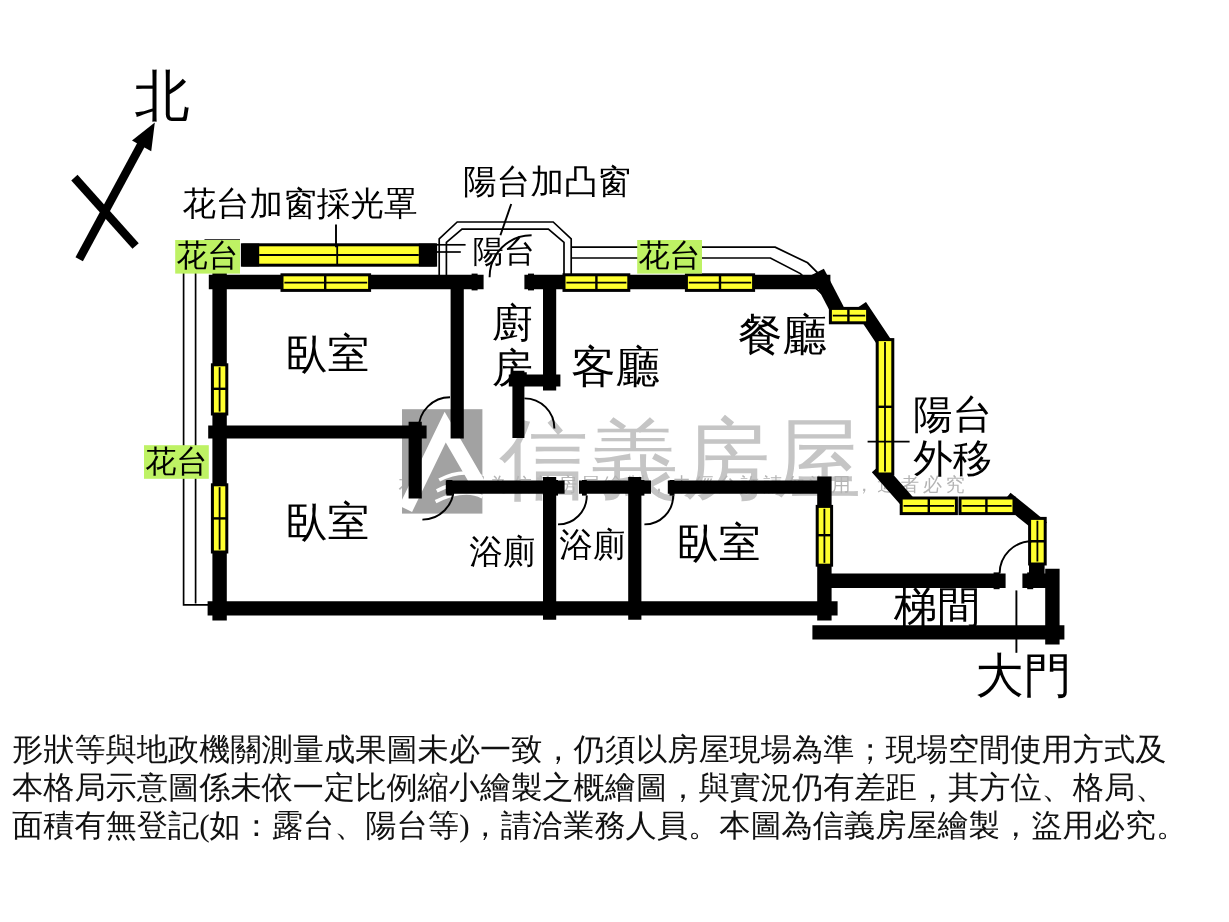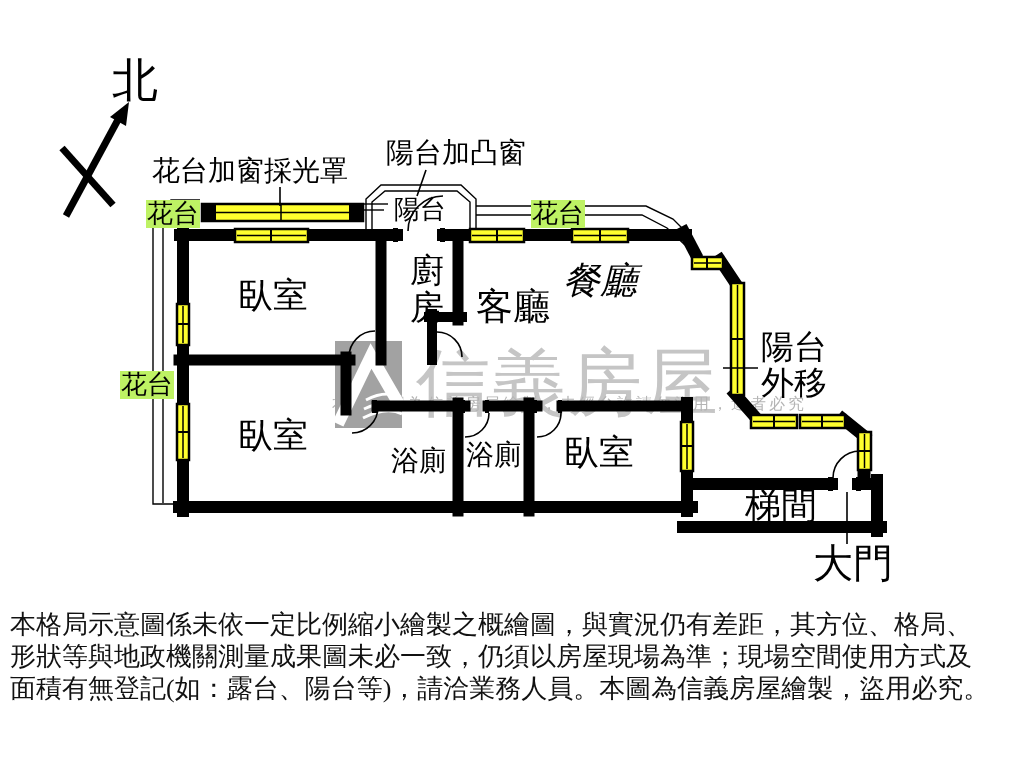--- a/index.html
+++ b/index.html
@@ -171,33 +171,33 @@
   <div class="lbl onwhite" style="left:120px;top:371px;font-size:26px;">花台</div>
 
   <div class="lbl" style="left:394px;top:196px;font-size:26px;">陽台</div>
 
   <div class="lbl" style="left:238px;top:277px;font-size:35px;">臥室</div>
   <div class="lbl stack" style="left:407px;top:253px;font-size:34px;width:40px;">
     <div>廚</div>
     <div>房</div>
   </div>
   <div class="lbl" style="left:476px;top:287px;font-size:37px;text-align:right;">客廳</div>
-  <div class="lbl" style="left:563px;top:261px;font-size:37px;font-style:italic;">餐廳</div>
+  <div class="lbl" style="left:615px;top:261px;font-size:37px;">餐廳</div>
 
   <div class="lbl stack" style="left:758px;top:330px;font-size:33px;width:72px;">
     <div>陽台</div>
     <div>外移</div>
   </div>
 
   <div class="lbl" style="left:238px;top:417px;font-size:35px;">臥室</div>
   <div class="lbl" style="left:391px;top:446px;font-size:28px;">浴廁</div>
   <div class="lbl" style="left:466px;top:440px;font-size:28px;">浴廁</div>
   <div class="lbl" style="left:564px;top:434px;font-size:35px;">臥室</div>
   <div class="lbl" style="left:745px;top:487px;font-size:36px;">梯間</div>
   <div class="lbl" style="left:813px;top:542px;font-size:40px;">大門</div>
 
   <div id="disclaimer">
+    <div>形狀等與地政機關測量成果圖未必一致，仍須以房屋現場為準；現場空間使用方式及</div>
     <div>本格局示意圖係未依一定比例縮小繪製之概繪圖，與實況仍有差距，其方位、格局、</div>
-    <div>形狀等與地政機關測量成果圖未必一致，仍須以房屋現場為準；現場空間使用方式及</div>
     <div>面積有無登記(如：露台、陽台等)，請洽業務人員。本圖為信義房屋繪製，盜用必究。</div>
   </div>
 
 </div>
 
 </body></html>

